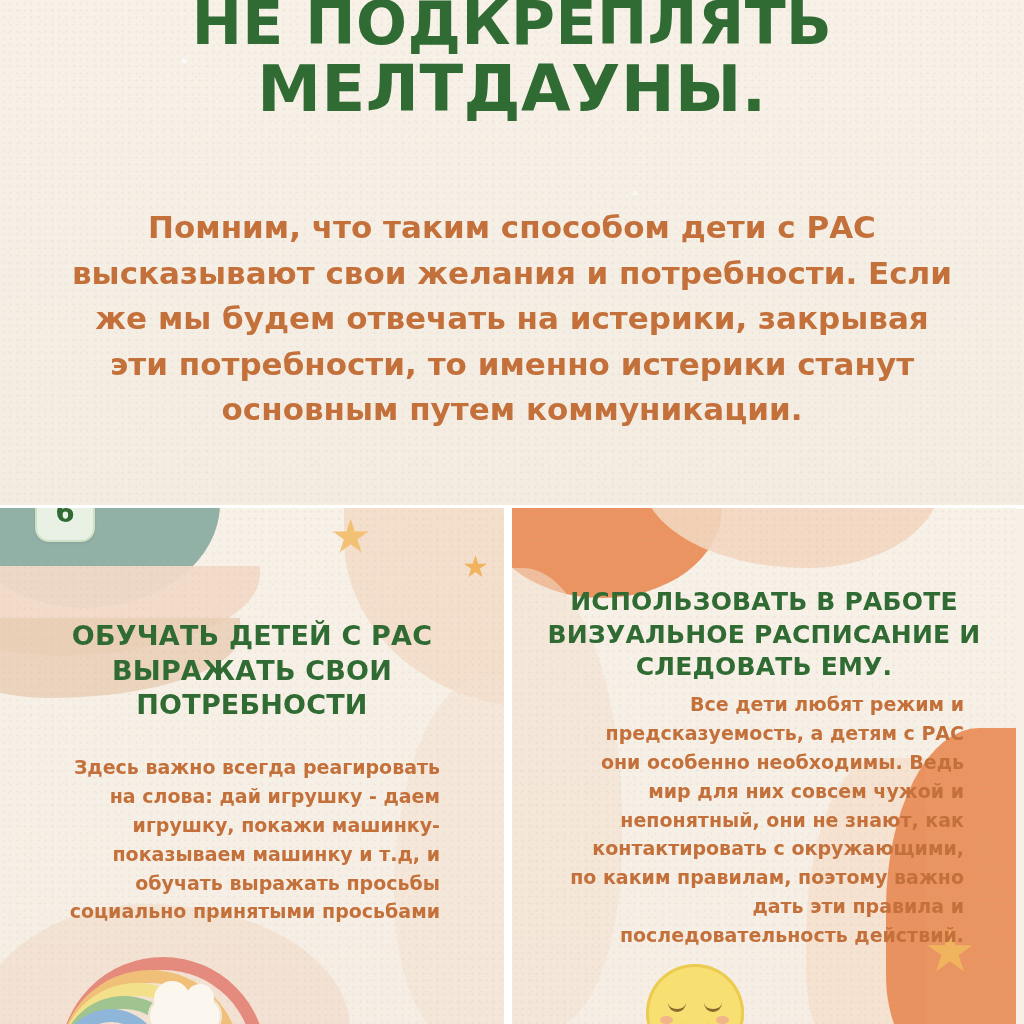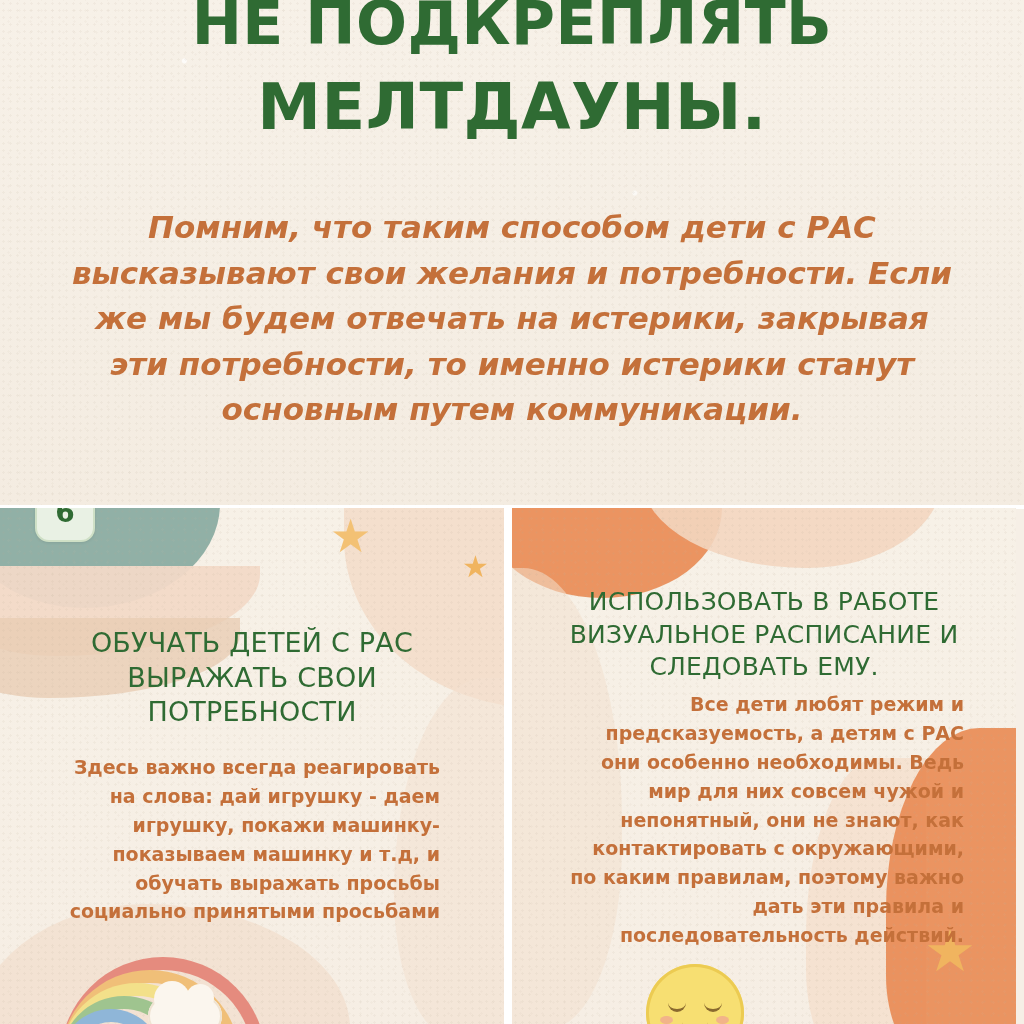--- a/index.html
+++ b/index.html
@@ -59,34 +59,33 @@
     line-height: 1.06;
     letter-spacing: 0.5px;
   }
   .top-heading .line1 {
     display: block;
     font-size: 60px;
   }
   .top-heading .line2 {
     display: block;
     font-size: 64px;
-    margin-top: 18px;
+    margin-top: 0;
   }
 
   .top-body {
     position: absolute;
     left: 62px;
     top: 205px;
     width: 900px;
     text-align: center;
     color: #c4703a;
     font-size: 31px;
     line-height: 1.47;
     font-weight: 600;
-    font-style: italic;
   }
 
   
   .card {
     position: absolute;
     top: 508px;
     width: 504px;
     height: 516px;
     overflow: hidden;
   }
@@ -173,25 +172,25 @@
     line-height: 1;
   }
   .star-l1 { left: 330px; top: 5px; color: #f3c174; font-size: 46px; }
   .star-l2 { left: 462px; top: 44px; color: #f0b45f; font-size: 30px; }
 
   .card-title {
     position: absolute;
     width: 100%;
     text-align: center;
     color: #2f6b33;
-    font-weight: 400;
+    font-weight: 700;
     letter-spacing: 0.2px;
   }
   .title-left {
-    top: 118px;
+    top: 111px;
     font-size: 27px;
     line-height: 1.28;
     padding: 0 24px;
     box-sizing: border-box;
   }
   .card-body {
     position: absolute;
     width: 100%;
     text-align: right;
     color: #c4703a;

